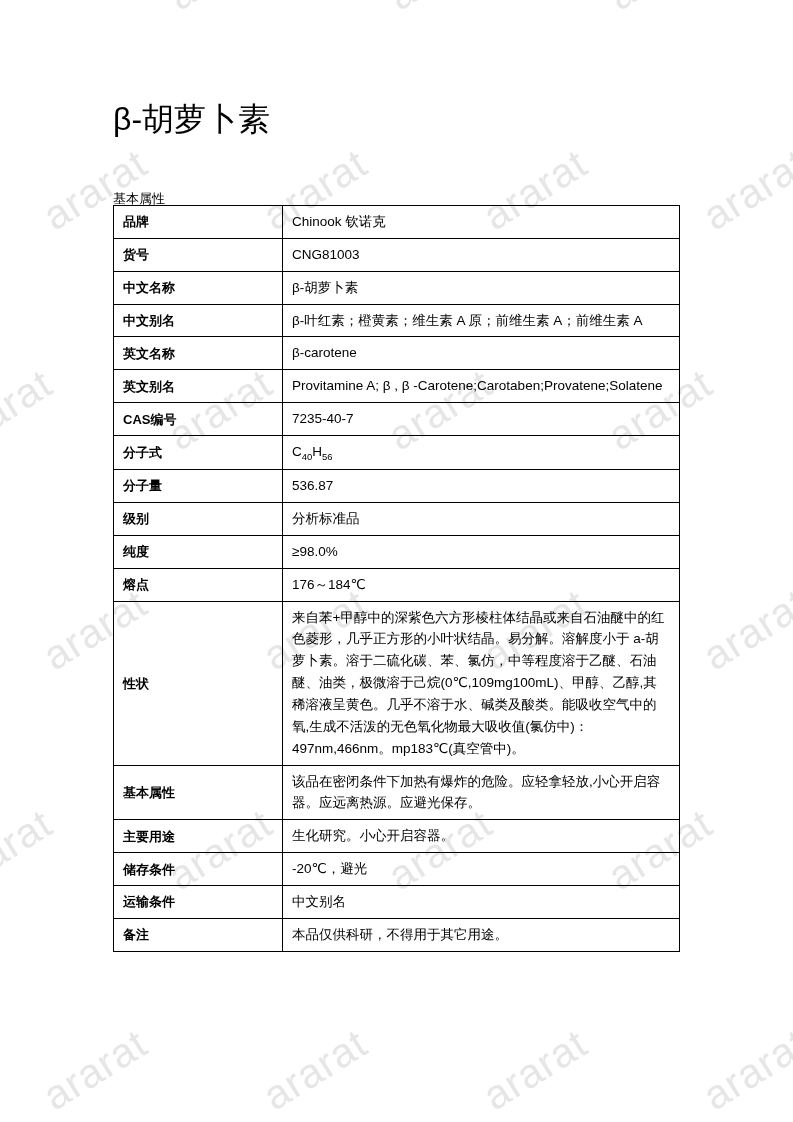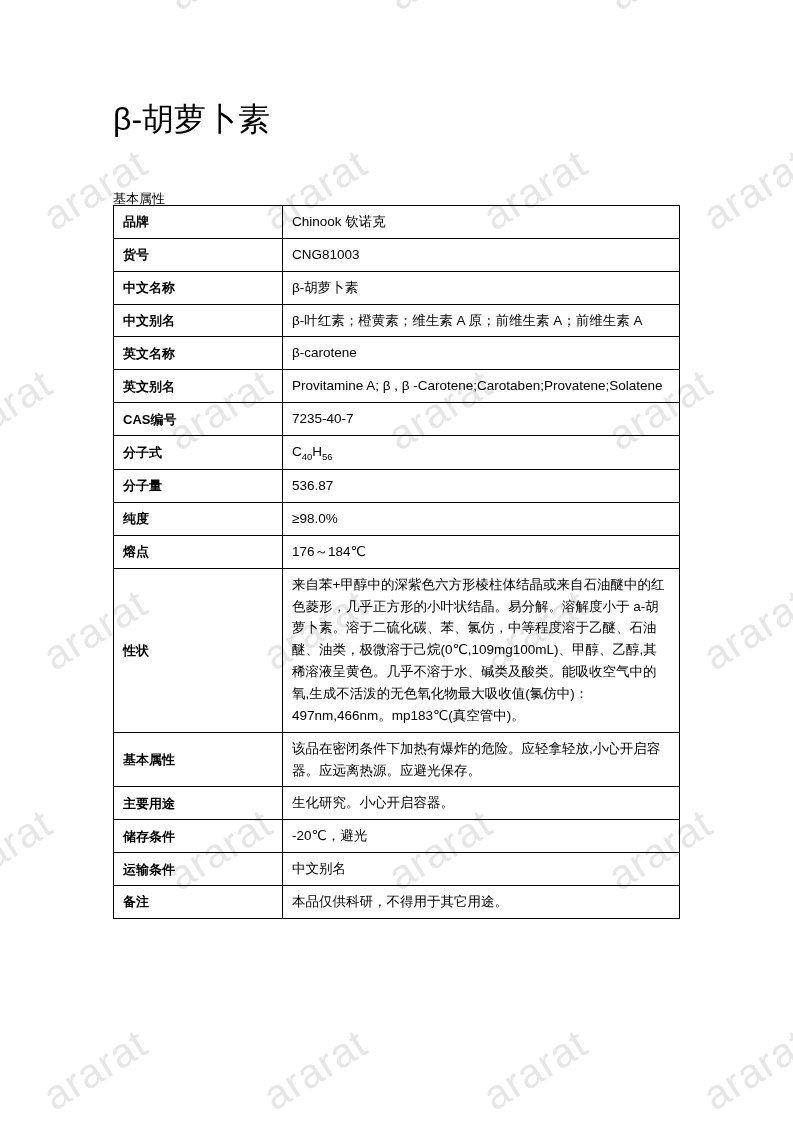--- a/index.html
+++ b/index.html
@@ -172,20 +172,24 @@
         </tr>
         <tr>
           <td class="key">分子式</td>
           <td class="val">C<span class="sub">40</span>H<span class="sub">56</span></td>
         </tr>
         <tr>
           <td class="key">分子量</td>
           <td class="val">536.87</td>
         </tr>
         <tr>
+          <td class="key">级别</td>
+          <td class="val">分析标准品</td>
+        </tr>
+        <tr>
           <td class="key">纯度</td>
           <td class="val">≥98.0%</td>
         </tr>
         <tr>
           <td class="key">熔点</td>
           <td class="val">176～184℃</td>
         </tr>
         <tr class="tall">
           <td class="key">性状</td>
           <td class="val">来自苯+甲醇中的深紫色六方形棱柱体结晶或来自石油醚中的红色菱形，几乎正方形的小叶状结晶。易分解。溶解度小于 a-胡萝卜素。溶于二硫化碳、苯、氯仿，中等程度溶于乙醚、石油醚、油类，极微溶于己烷(0℃,109mg100mL)、甲醇、乙醇,其稀溶液呈黄色。几乎不溶于水、碱类及酸类。能吸收空气中的氧,生成不活泼的无色氧化物最大吸收值(氯仿中)：497nm,466nm。mp183℃(真空管中)。</td>

